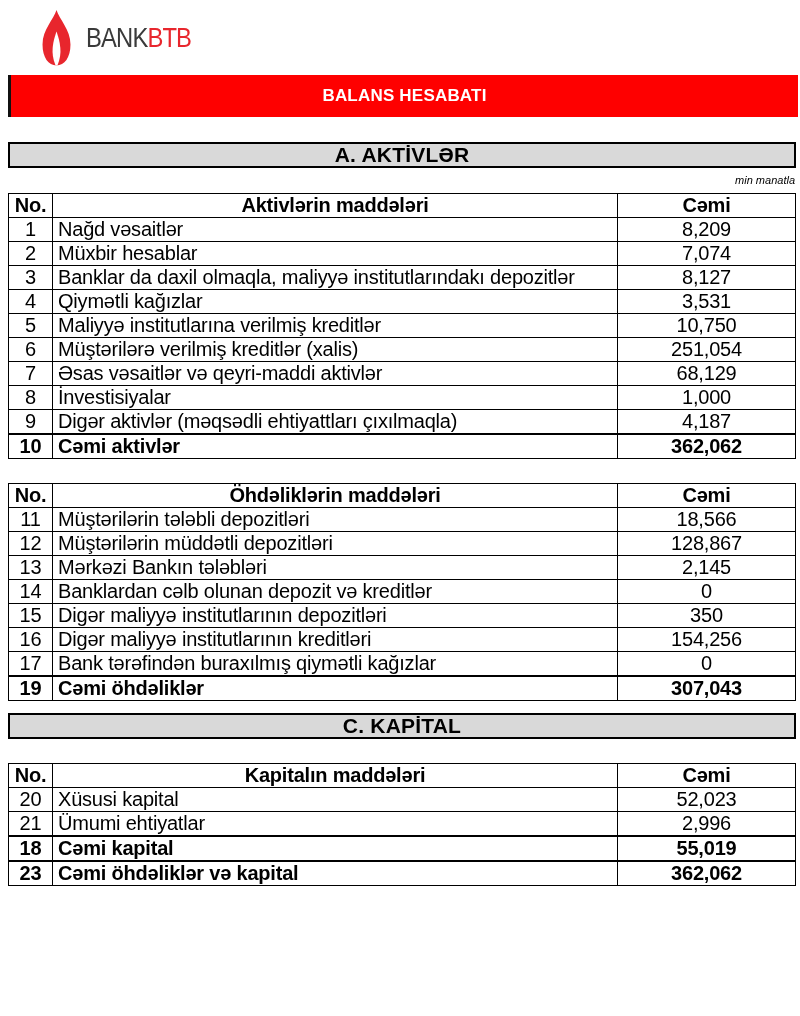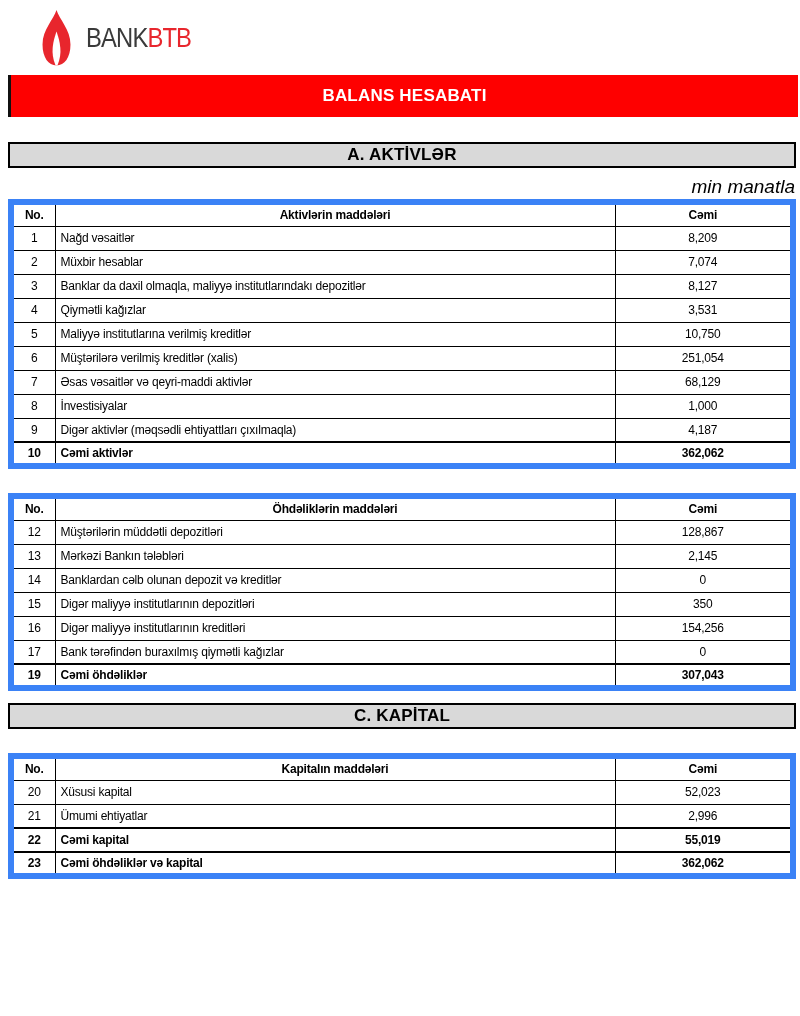--- a/index.html
+++ b/index.html
@@ -36,36 +36,36 @@
     display:flex;align-items:center;justify-content:center;
   }
   .banner span{
     color:var(--header-text);font-weight:bold;font-size:17px;letter-spacing:0.2px;
   }
 
   
   .section-header{
     border:2px solid #000;background:var(--section-gray);
     height:26px;display:flex;align-items:center;justify-content:center;
-    font-weight:bold;font-size:17px;letter-spacing:0.2px;
+    font-weight:bold;font-size:21px;letter-spacing:0.2px;
   }
   .sh-a{margin-top:25px;}
   .sh-b{margin-top:22px;}
   .sh-c{margin-top:12px;}
 
   
   .note{
-    text-align:right;font-style:italic;font-size:19px;
-    margin:9px 1px 3px 0;height:19px;line-height:19px;
+    text-align:right;font-style:italic;font-size:11px;
+    margin:3px 1px 3px 0;height:19px;line-height:19px;
   }
 
   
   table{
-    width:100%;border-collapse:collapse;border:6px solid #3b82f6;
-    font-size:12px;letter-spacing:-0.2px;table-layout:fixed;
+    width:100%;border-collapse:collapse;border:1px solid #3b82f6;
+    font-size:20px;letter-spacing:-0.2px;table-layout:fixed;
   }
   .tbl-b{margin-top:24px;}
   .tbl-c{margin-top:24px;}
   col.c-no{width:44px;}
   col.c-val{width:178px;}
   th,td{border:1px solid #000;height:24px;padding:0 5px;overflow:hidden;white-space:nowrap;}
   th{font-weight:bold;}
   th.no-h{text-align:center;padding:0 1px;}
   th.label-h{text-align:center;}
   th.value-h{text-align:center;}
@@ -172,20 +172,25 @@
         </colgroup>
       <thead>
         <tr>
           <th class="no-h">No.</th>
           <th class="label-h">Öhdəliklərin maddələri</th>
           <th class="value-h">Cəmi</th>
         </tr>
       </thead>
       <tbody>
           <tr>
+            <td class="no">11</td>
+            <td class="label">Müştərilərin tələbli depozitləri</td>
+            <td class="value">18,566</td>
+          </tr>
+          <tr>
             <td class="no">12</td>
             <td class="label">Müştərilərin müddətli depozitləri</td>
             <td class="value">128,867</td>
           </tr>
           <tr>
             <td class="no">13</td>
             <td class="label">Mərkəzi Bankın tələbləri</td>
             <td class="value">2,145</td>
           </tr>
           <tr>
@@ -237,21 +242,21 @@
             <td class="no">20</td>
             <td class="label">Xüsusi kapital</td>
             <td class="value">52,023</td>
           </tr>
           <tr>
             <td class="no">21</td>
             <td class="label">Ümumi ehtiyatlar</td>
             <td class="value">2,996</td>
           </tr>
           <tr class="total">
-            <td class="no">22</td>
+            <td class="no">18</td>
             <td class="label">Cəmi kapital</td>
             <td class="value">55,019</td>
           </tr>
           <tr class="total">
             <td class="no">23</td>
             <td class="label">Cəmi öhdəliklər və kapital</td>
             <td class="value">362,062</td>
           </tr>
         </tbody>
     </table>

